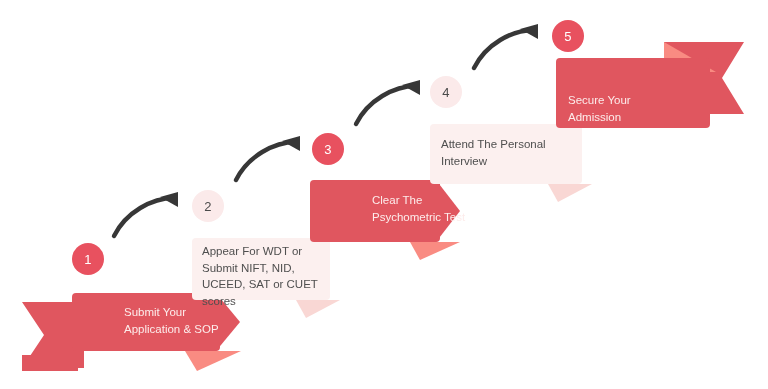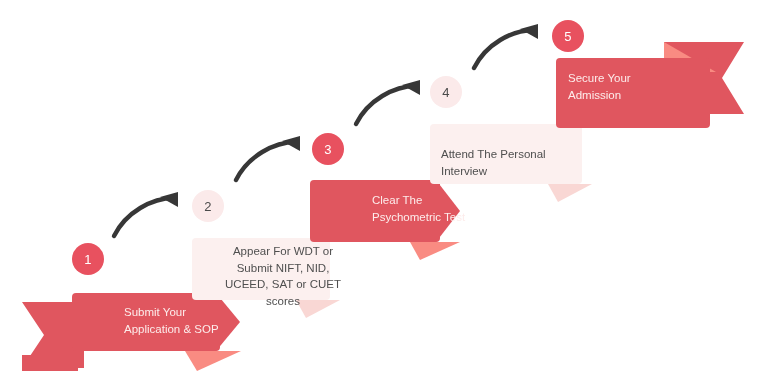--- a/index.html
+++ b/index.html
@@ -106,21 +106,21 @@
     <path d="M4,44 C16,20 42,6 64,6" stroke="#373737" stroke-width="4.4" fill="none" stroke-linecap="round"></path>
     <polygon points="68,0 68,15 50,5" fill="#373737"></polygon>
   </svg>
 
   <div class="step">
     <div class="banner light" style="left:192px; top:238px; width:138px; height:62px;"></div>
     <svg class="tail" style="left:296px; top:300px;" width="44" height="18" viewBox="0 0 44 18">
       <polygon points="0,0 44,0 10,18" fill="#f9d7d4"></polygon>
     </svg>
 
-    <div class="banner-text on-light" style="left:218px; top:243px; width:130px;text-align:center;">Appear For WDT or
+    <div class="banner-text on-light" style="left:202px; top:243px; width:130px;">Appear For WDT or
 Submit  NIFT, NID,
 UCEED, SAT or CUET
 scores</div>
 
     <div class="num-circle tint" style="left:192px; top:190px;">
       <span>2</span>
     </div>
   </div>
 
   <svg class="arrow" style="left:232px; top:136px;" width="78" height="48" viewBox="0 0 78 48">
@@ -149,21 +149,21 @@
     <path d="M4,44 C16,20 42,6 64,6" stroke="#373737" stroke-width="4.4" fill="none" stroke-linecap="round"></path>
     <polygon points="68,0 68,15 50,5" fill="#373737"></polygon>
   </svg>
 
   <div class="step">
     <div class="banner light" style="left:430px; top:124px; width:152px; height:60px;"></div>
     <svg class="tail" style="left:548px; top:184px;" width="44" height="18" viewBox="0 0 44 18">
       <polygon points="0,0 44,0 10,18" fill="#f9d7d4"></polygon>
     </svg>
 
-    <div class="banner-text on-light" style="left:441px; top:136px; width:146px;margin-top:10px;">Attend The Personal
+    <div class="banner-text on-light" style="left:441px; top:136px; width:146px;">Attend The Personal
 Interview</div>
 
     <div class="num-circle tint" style="left:430px; top:76px;">
       <span>4</span>
     </div>
   </div>
 
   <svg class="arrow" style="left:470px; top:24px;" width="78" height="48" viewBox="0 0 78 48">
     <path d="M4,44 C16,20 42,6 64,6" stroke="#373737" stroke-width="4.4" fill="none" stroke-linecap="round"></path>
     <polygon points="68,0 68,15 50,5" fill="#373737"></polygon>
@@ -173,21 +173,21 @@
 
     <svg class="tail" style="left:664px; top:42px;" width="80" height="72" viewBox="0 0 80 72">
       <polygon points="0,0 80,0 58,36 80,72 0,72" fill="#e0565f"></polygon>
     </svg>
     <svg class="tail" style="left:664px; top:42px;" width="52" height="30" viewBox="0 0 52 30">
       <polygon points="0,0 52,30 0,30" fill="#f98b82"></polygon>
     </svg>
 
     <div class="banner solid" style="left:556px; top:58px; width:154px; height:70px;"></div>
 
-    <div class="banner-text on-solid" style="left:568px; top:70px; width:146px;">Secure Your
+    <div class="banner-text on-solid" style="left:568px; top:92px; width:146px;">Secure Your
 Admission</div>
 
     <div class="num-circle filled" style="left:552px; top:20px;">
       <span>5</span>
     </div>
   </div>
 
 </div>
 
 </body></html>

